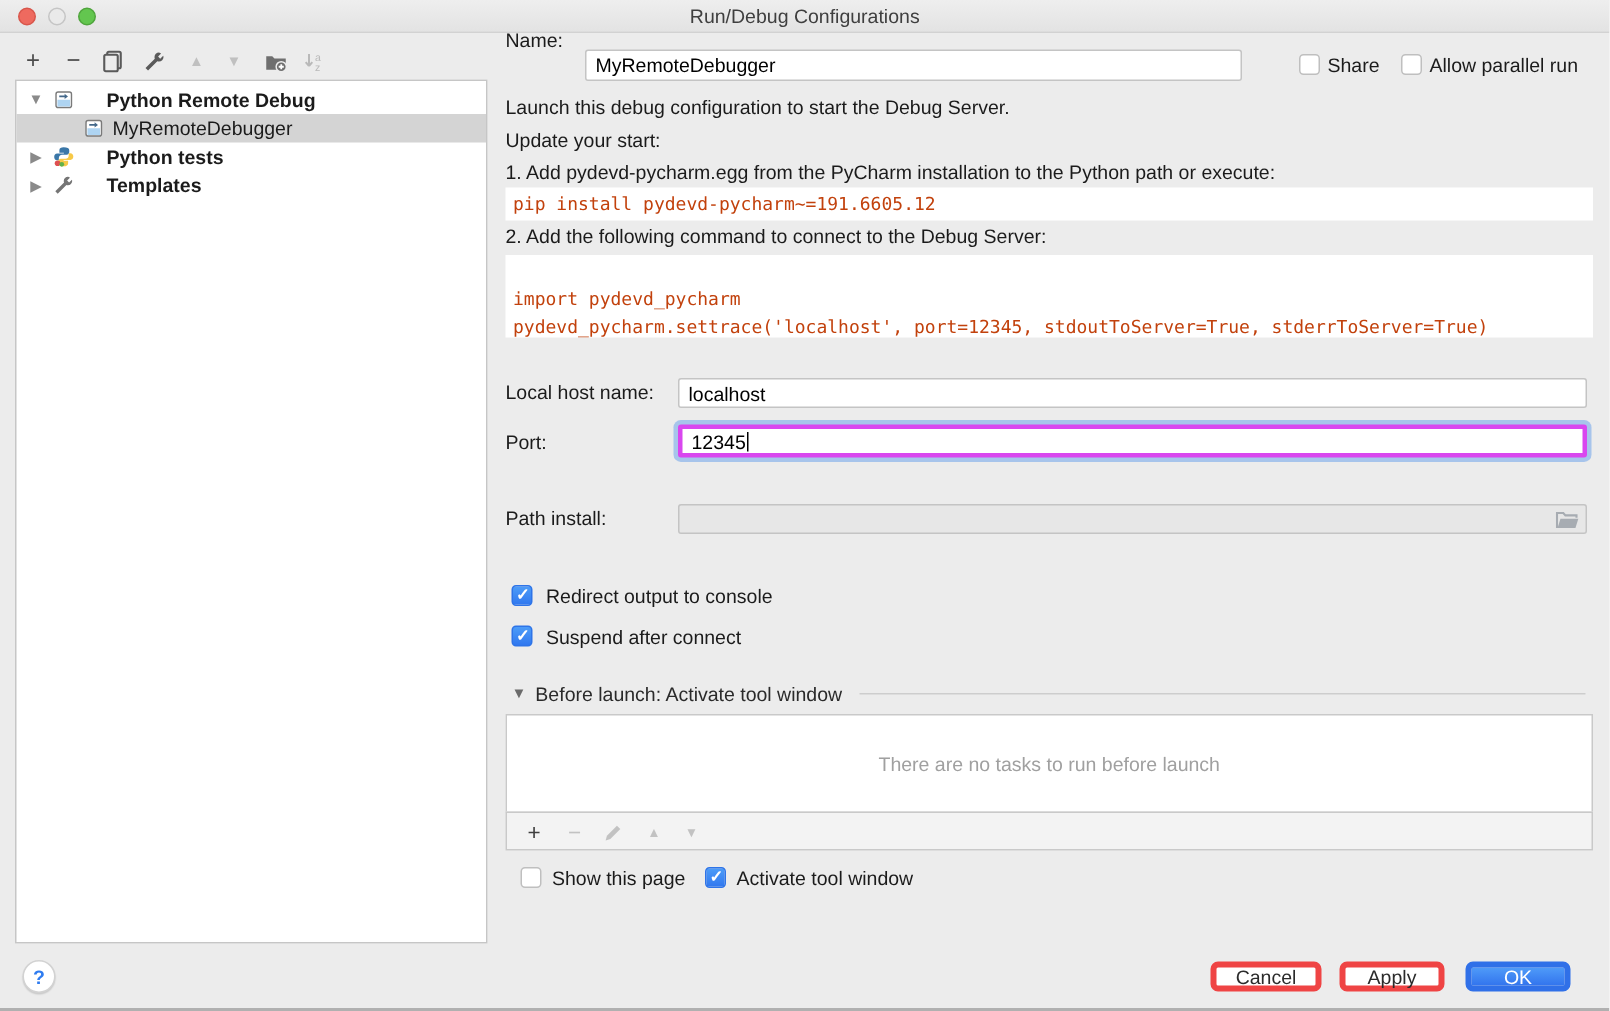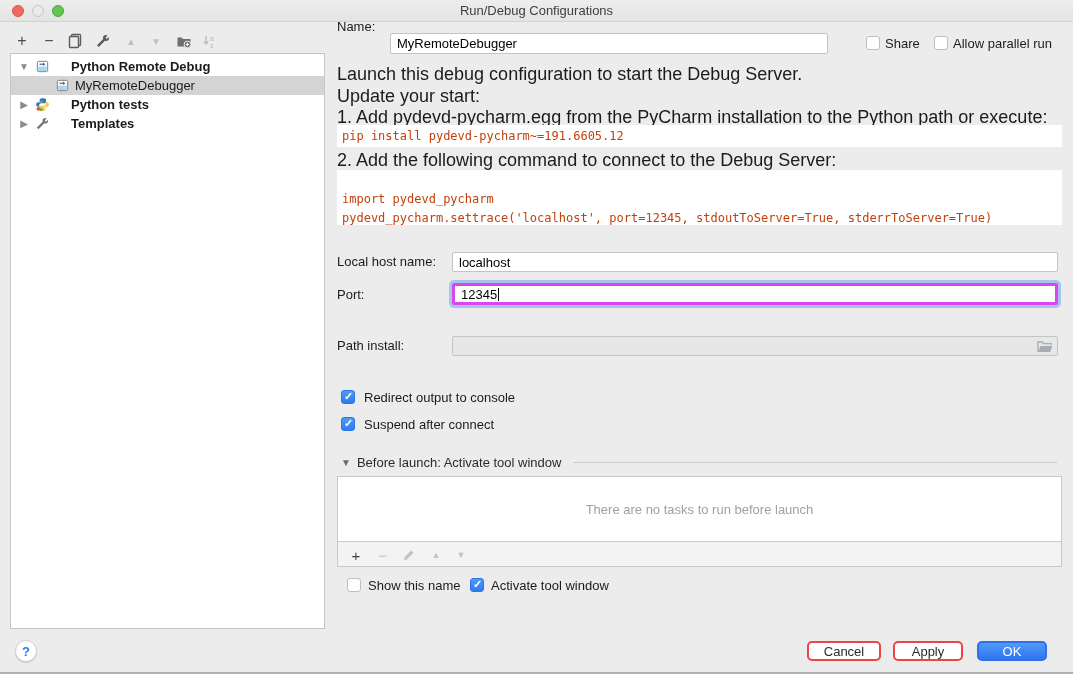--- a/index.html
+++ b/index.html
@@ -30,21 +30,21 @@
   .trow.selected { background:#d4d4d4; }
   .arrow { width:10px; font-size:10px; color:#8a8a8a; text-align:center; flex:0 0 10px; }
   .bold { font-weight:bold;padding-left:16px; }
   .ticon { flex:0 0 16px; height:16px; display:flex; align-items:center; justify-content:center; }
 
   
   .flabel { position:absolute; font-size:13px; color:#1b1b1b; line-height:20px; white-space:nowrap; }
   .tfield { position:absolute; background:#fff; border:1px solid #c4c4c4; border-radius:2px;
             font-size:13px; color:#000; padding:0 6px; font-family:"Liberation Sans",sans-serif; }
   input.tfield { outline:none; }
-  .desc { position:absolute; left:337px; font-size:18px; color:#1b1b1b; white-space:nowrap; }
+  .desc { position:absolute; left:337px; font-size:13px; color:#1b1b1b; white-space:nowrap; }
   .code-strip { position:absolute; left:337px; width:725px; background:#fff;
                 font-family:"DejaVu Sans Mono",monospace; font-size:12px; color:#c2410c; white-space:nowrap; }
 
   .cb { position:absolute; width:14px; height:14px; border-radius:3px; background:#fff; border:1px solid #bfbfbf; }
   .cb.checked { background:linear-gradient(#4c9cf8,#3178ef); border-color:#2e74e8; }
   .cb.checked::after { content:"✓"; position:absolute; left:2px; top:-1px; color:#fff; font-size:11px; font-weight:bold; }
 
   .port-field { display:flex; align-items:center; border:3px solid #d946ef;
                 box-shadow:0 0 0 3px rgba(130,175,235,.65); border-radius:2px; }
   .caret { width:1px; height:13px; background:#000; margin-left:1px; }
@@ -61,21 +61,21 @@
   .tasks-bar { position:absolute; left:337px; top:541px; width:725px; height:26px; background:#f3f3f3;
                border:1px solid #c9c9c9; }
   .tb-icon { position:absolute; top:3px; width:20px; height:20px; display:flex; align-items:center; justify-content:center;
              font-size:15px; color:#3f3f3f; }
   .tb-icon.dis { color:#c2c2c2; }
 
   
   .help-btn { position:absolute; left:15px; top:640px; width:22px; height:22px; border-radius:50%;
               background:#fff; border:1px solid #d2d2d2; box-shadow:0 1px 1px rgba(0,0,0,.15);
               color:#2f7cf0; font-size:13px; font-weight:bold; display:flex; align-items:center; justify-content:center; }
-  .btn { position:absolute; top:641px; height:20px; border-radius:5px; background:#fff; border:2px solid #ef4444;
+  .btn { position:absolute; top:641px; height:20px; border-radius:5px; background:#fff; border:4px solid #ef4444;
          font-size:13px; color:#2b2b2b; display:flex; align-items:center; justify-content:center; }
   .btn-cancel { left:807px; width:74px; }
   .btn-apply  { left:893px; width:70px; }
   .btn-ok { left:977px; width:70px; background:linear-gradient(#4f9bf8,#3274ee); border-color:#3070e8; color:#fff; }
   .bottom-edge { position:absolute; left:0; right:0; bottom:0; height:2px; background:#b0b0b0; }
 </style>
 </head>
 <body>
 
 <div class="window">
@@ -233,21 +233,21 @@
     </div>
     <div class="tb-icon dis" style="left:88px; font-size:9px;">
         <span>▲</span>
       </div>
     <div class="tb-icon dis" style="left:113px; font-size:9px;">
         <span>▼</span>
       </div>
   </div>
 
   <span class="cb" style="left:347px; top:578px;"></span>
-  <div class="flabel" style="left:368px; top:576px;">Show this name</div>
+  <div class="flabel" style="left:368px; top:576px;">Show this page</div>
   <span class="cb checked" style="left:470px; top:578px;"></span>
   <div class="flabel" style="left:491px; top:576px;">Activate tool window</div>
 
   <div class="help-btn">
       <span>?</span>
     </div>
   <div class="btn btn-cancel">Cancel</div>
   <div class="btn btn-apply">Apply</div>
   <div class="btn btn-ok">OK</div>
 

